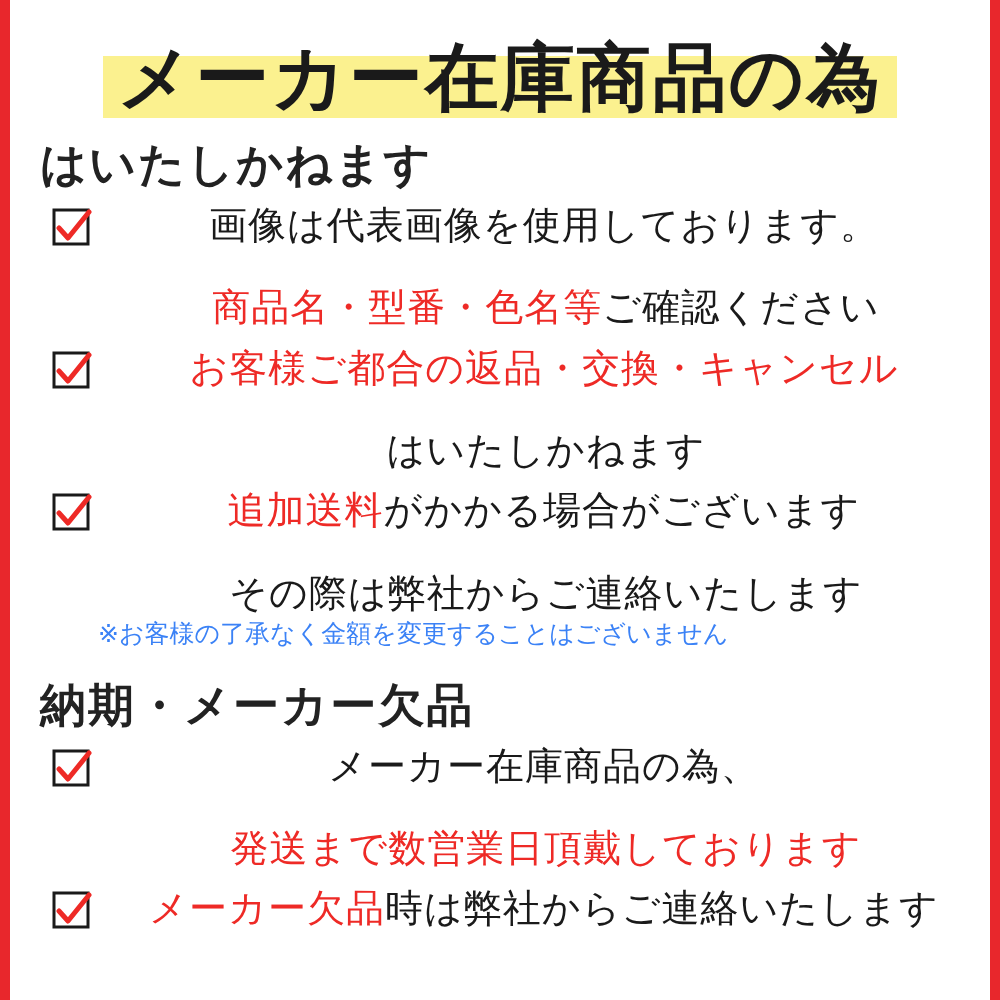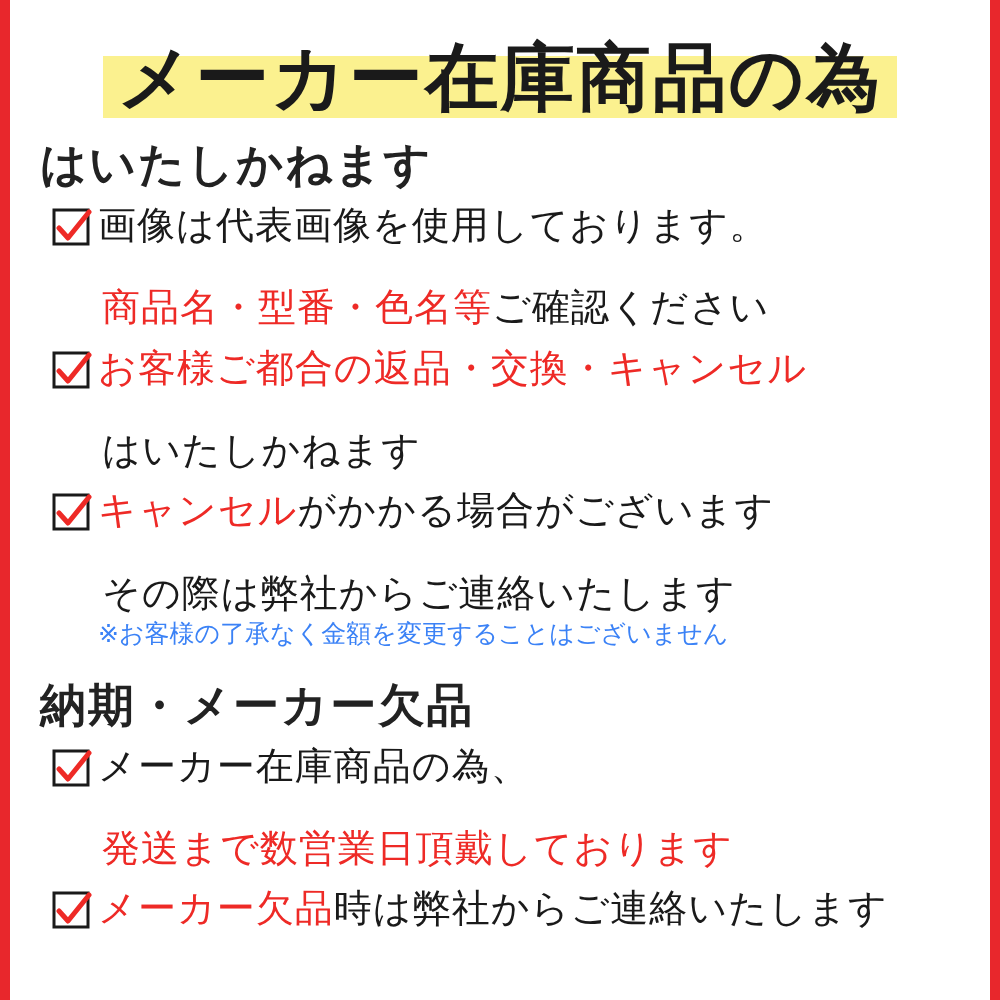--- a/index.html
+++ b/index.html
@@ -98,20 +98,21 @@
 
   .lines {
     flex: 1 1 auto;
   }
   .line {
     font-size: 38px;
     line-height: 1.22;
     color: #1a1a1a;
     letter-spacing: 1px;
     white-space: nowrap;
+    text-align: center;
   }
   .line.indent { padding-left: 4px; margin-top: 36px; }
   .red { color: #ee2a26; }
   .note {
     font-size: 25px;
     line-height: 1.3;
     color: #3b82f6;
     letter-spacing: 0px;
     white-space: nowrap;
     margin-top: 2px;
@@ -172,21 +173,21 @@
 
       <div class="item">
         <span class="check">
           <svg width="40" height="40" viewBox="0 0 40 40">
             <rect x="2" y="2" width="34" height="34" fill="#ffffff" stroke="#1a1a1a" stroke-width="3"></rect>
             <path d="M7 20 L16 30 L37 4" fill="none" stroke="#ee2a26" stroke-width="5" stroke-linecap="round" stroke-linejoin="round"></path>
           </svg>
         </span>
         <span class="lines">
           <div class="line">
-            <span class="red">キャンセル</span><span>がかかる場合がございます</span>
+            <span class="red">追加送料</span><span>がかかる場合がございます</span>
           </div>
           <div class="line indent">
             <span>その際は弊社からご連絡いたします</span>
           </div>
           <div class="note">※お客様の了承なく金額を変更することはございません</div>
         </span>
       </div>
     </div>
 
     <div>

